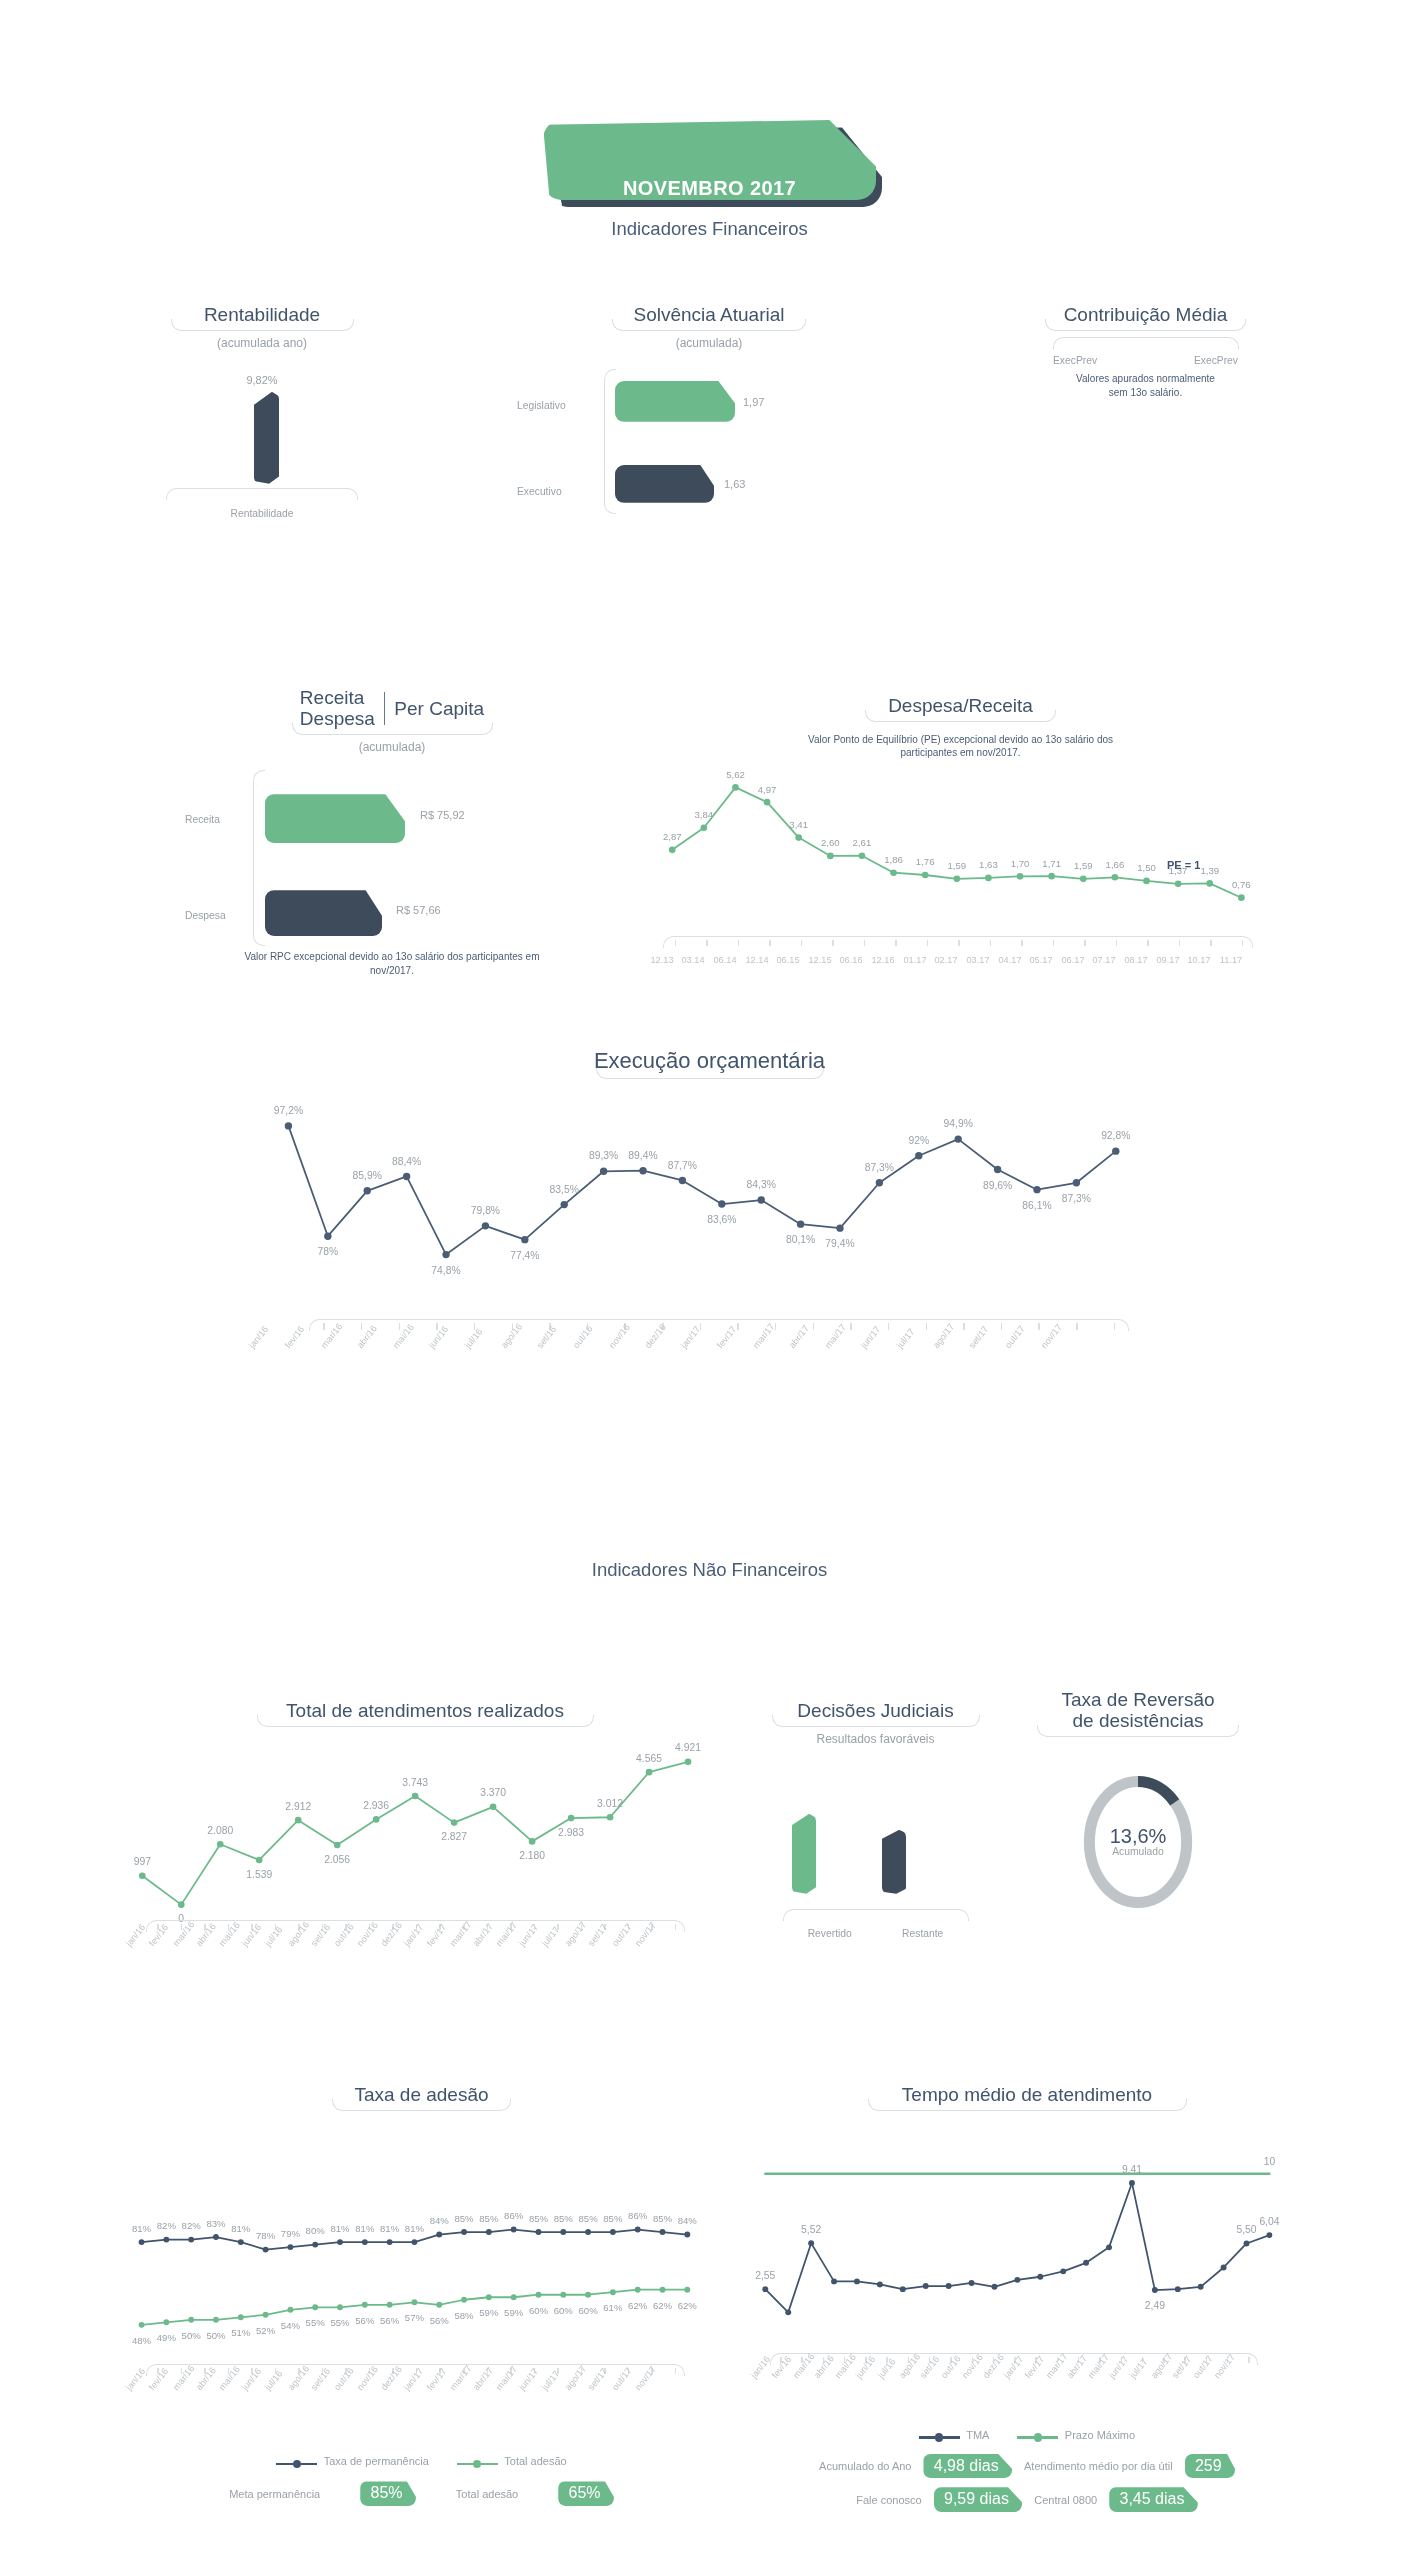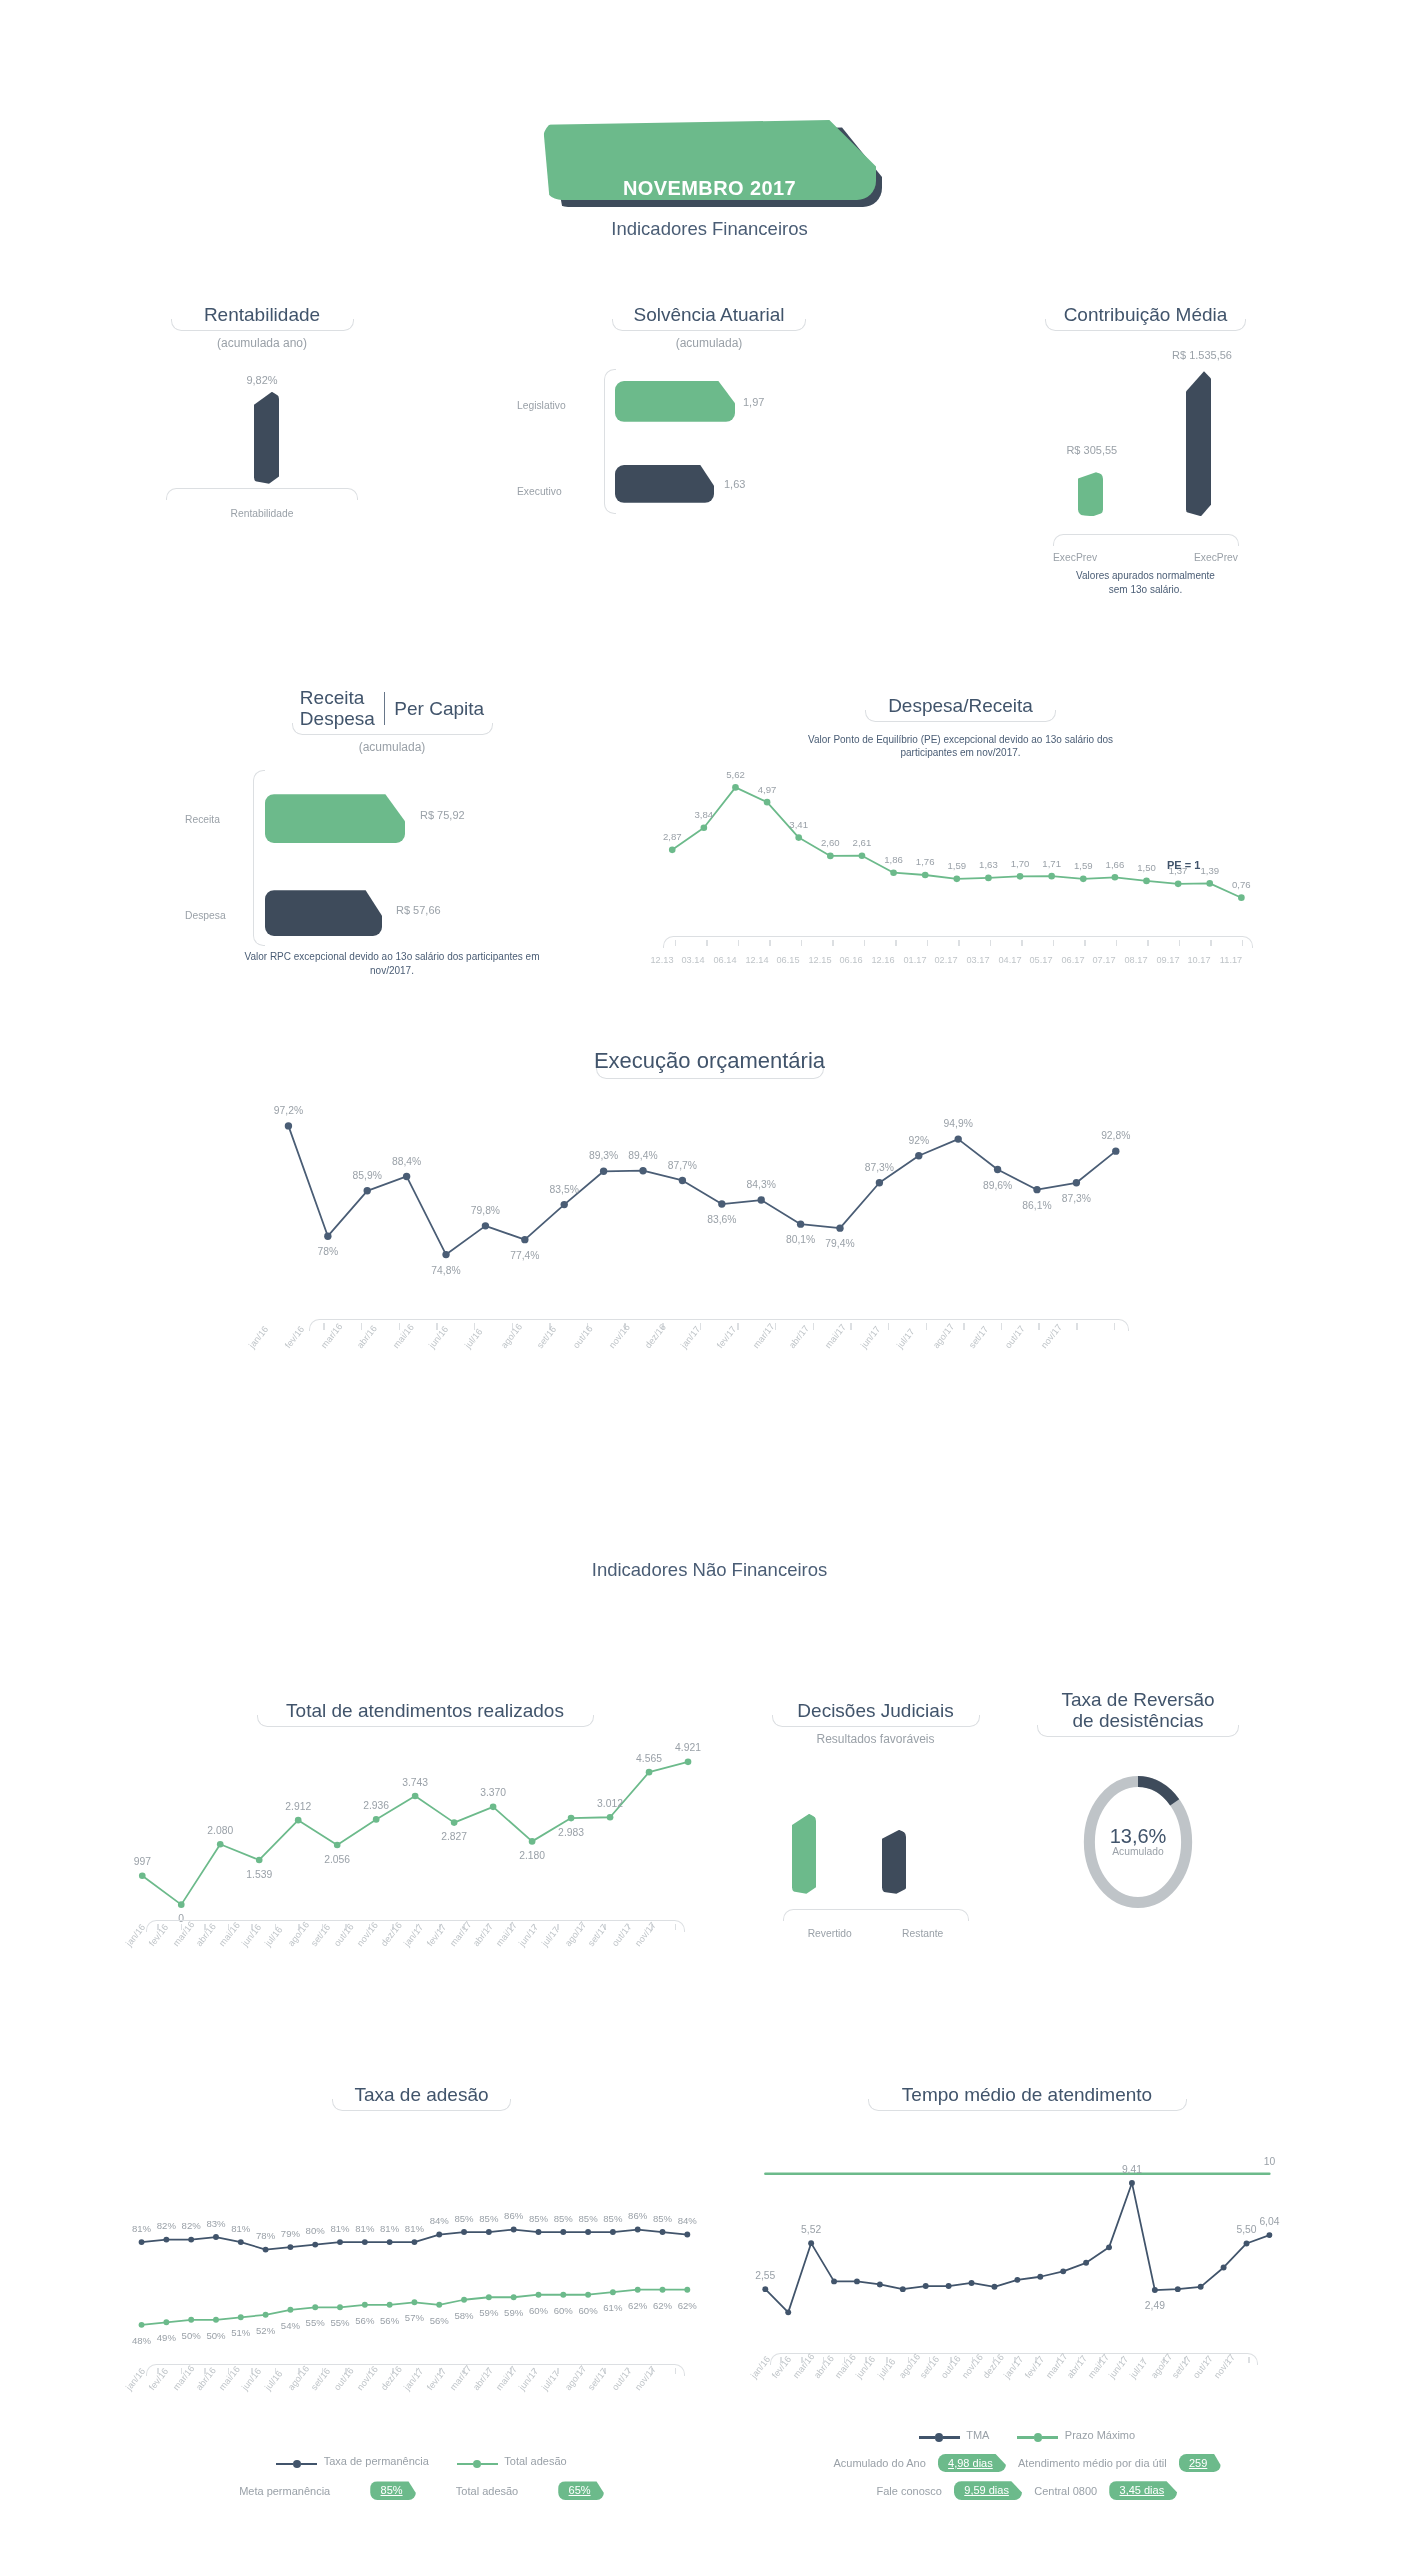--- a/index.html
+++ b/index.html
@@ -90,24 +90,23 @@
   .xlab.flat{transform:none;font-size:9.2px;}
 
   .legend{display:flex;gap:28px;align-items:center;justify-content:center;font-size:11px;color:var(--gray);}
   .legend .ln{display:inline-flex;align-items:center;gap:0;margin-right:6.7px;}
   .legend .ln i{display:block;width:16.3px;height:2.2px;background:var(--navy);}
   .legend .ln b{display:block;width:8.1px;height:8.1px;border-radius:50%;background:var(--navy);}
   .legend .ln.green i{background:var(--green);}
   .legend .ln.green b{background:var(--green);}
 
   .badge{
-    display:inline-block;background:var(--green);color:#fff;font-size:11px;
+    display:inline-block;background:var(--green);color:#fff;font-size:16px;
     padding:3px 13.3px 3.7px 10.3px;border-radius:7.4px;
     clip-path:polygon(0% 0%, 84% 0%, 100% 62%, 100% 100%, 0% 100%);
-    text-decoration:underline;
   }
   .badge-row{display:flex;gap:12px;align-items:center;justify-content:center;font-size:11px;color:var(--gray);}
 
   svg{display:block;overflow:visible;}
   .pt-lab{font-size:14px;fill:var(--gray);font-family:"Liberation Sans",sans-serif;}
   .pt-lab.sm{font-size:13px;}
 </style>
 </head>
 <body>
 
@@ -153,26 +152,20 @@
     <div class="val-lab abs" style="left:207px;top:109px;">1,63</div>
   </div>
 </div>
 
 <div class="abs" style="left:1020px;top:304px;width:251px;text-align:center;">
   <div class="card-title">
     <div class="t">Contribuição Média</div>
     <div class="bracket-top" style="width:201px;margin:0 auto;"></div>
   </div>
 
-  <div style="position:relative;height:185px;margin-top:12px;">
-    <div class="val-lab abs" style="left:123px;top:0;width:118px;">R$ 1.535,56</div>
-    <div class="vbar g abs" style="left:58px;top:123px;width:25px;height:44px;"></div>
-    <div class="val-lab abs" style="left:16.3px;top:95px;width:111px;">R$ 305,55</div>
-    <div class="vbar abs" style="left:166px;top:22px;width:25px;height:145px;"></div>
-  </div>
 
   <div class="bracket-bottom" style="width:186px;margin:0 auto;"></div>
   <div style="display:flex;justify-content:space-between;width:185px;margin:6px auto 0;">
     <span class="axis-lab">ExecPrev</span>
     <span class="axis-lab">ExecPrev</span>
   </div>
   <div class="note" style="margin-top:6px;white-space:pre-line;">Valores  apurados normalmente
 sem 13o salário.</div>
 </div>
 

